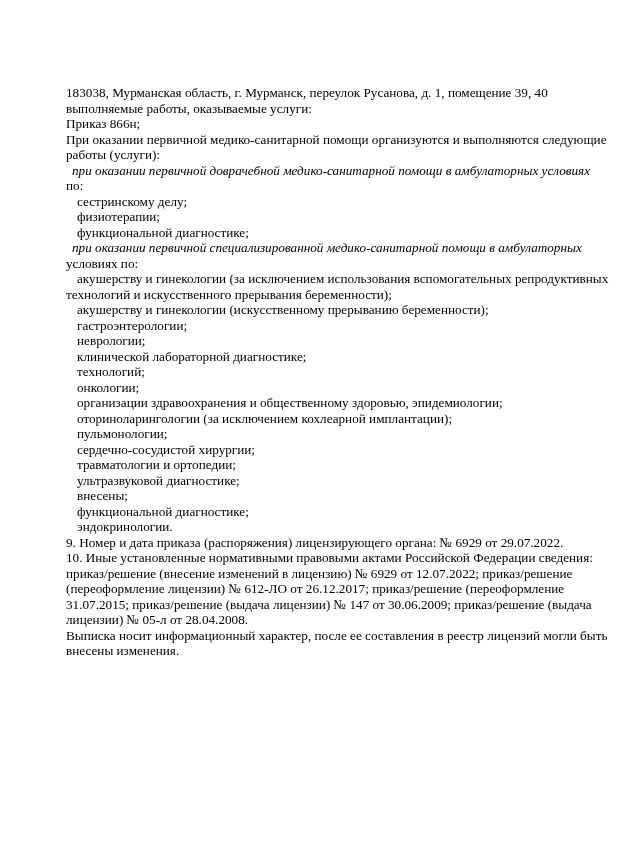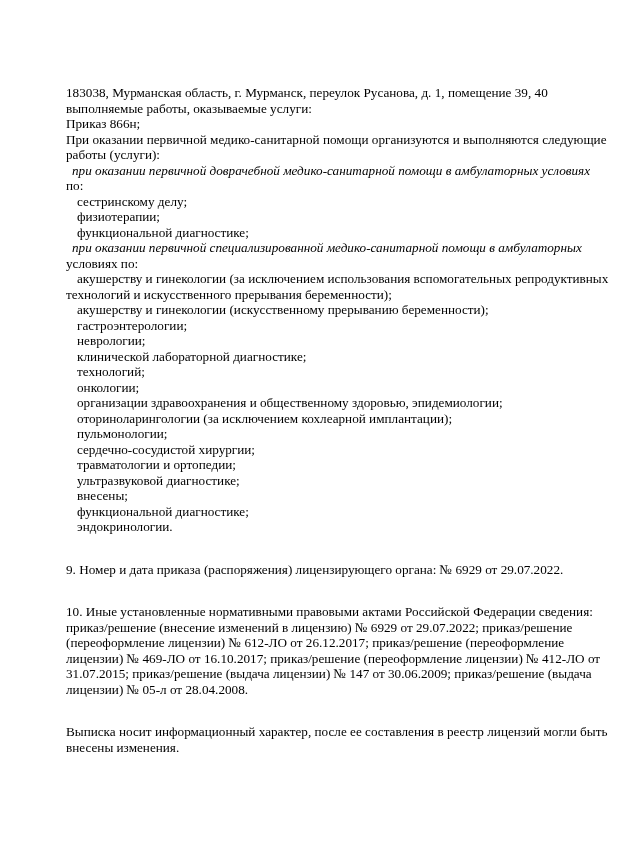--- a/index.html
+++ b/index.html
@@ -20,21 +20,21 @@
       line-height: 15.5px;
       color: #000000;
     }
     .line {
       white-space: nowrap;
       height: 15.5px;
     }
     .i1 { padding-left: 6px; font-style: italic; }
     .i2 { padding-left: 11px; }
     section { margin: 0; padding: 0; }
-    section.gap { margin-top: 27px; }
+    section.gap { margin-top: 0; }
   </style>
 </head>
 <body>
 
 <div class="page">
 
   <section>
     <div class="line">183038, Мурманская область, г. Мурманск, переулок Русанова, д. 1, помещение 39, 40</div>
     <div class="line">выполняемые работы, оказываемые услуги:</div>
     <div class="line">Приказ 866н;</div>
@@ -65,23 +65,22 @@
     <div class="line i2">функциональной диагностике;</div>
     <div class="line i2">эндокринологии.</div>
   </section>
 
   <section class="gap">
     <div class="line">9. Номер и дата приказа (распоряжения) лицензирующего органа: № 6929 от 29.07.2022.</div>
   </section>
 
   <section class="gap">
     <div class="line">10. Иные установленные нормативными правовыми актами Российской Федерации сведения:</div>
-    <div class="line">приказ/решение (внесение изменений в лицензию) № 6929 от 29.07.2022; приказ/решение</div>
+    <div class="line">приказ/решение (внесение изменений в лицензию) № 6929 от 12.07.2022; приказ/решение</div>
     <div class="line">(переоформление лицензии) № 612-ЛО от 26.12.2017; приказ/решение (переоформление</div>
-    <div class="line">лицензии) № 469-ЛО от 16.10.2017; приказ/решение (переоформление лицензии) № 412-ЛО от</div>
     <div class="line">31.07.2015; приказ/решение (выдача лицензии) № 147 от 30.06.2009; приказ/решение (выдача</div>
     <div class="line">лицензии) № 05-л от 28.04.2008.</div>
   </section>
 
   <section class="gap">
     <div class="line">Выписка носит информационный характер, после ее составления в реестр лицензий могли быть</div>
     <div class="line">внесены изменения.</div>
   </section>
 
 </div>

